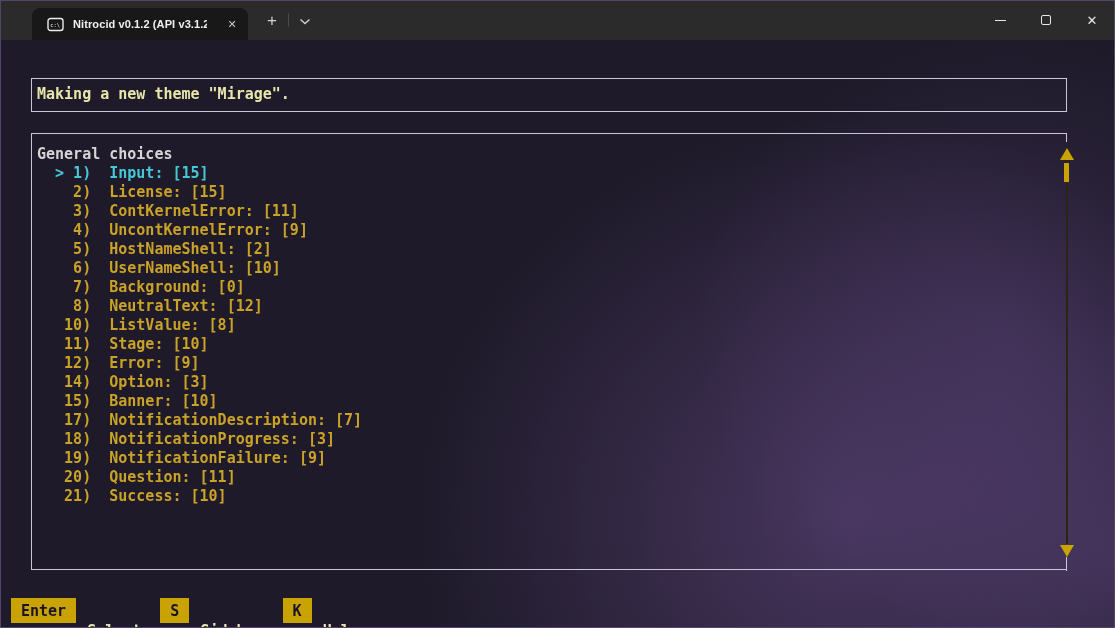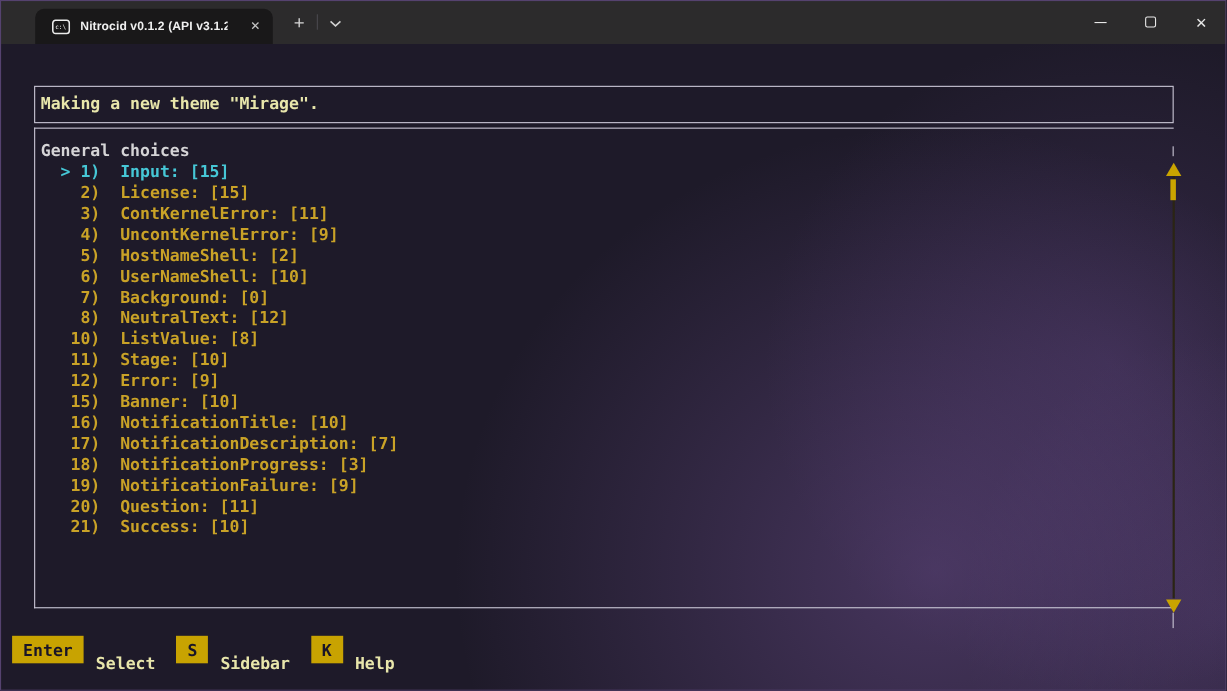--- a/index.html
+++ b/index.html
@@ -36,21 +36,21 @@
       radial-gradient(420px 400px at 1010px 290px, rgba(112,80,152,0.28), rgba(112,80,152,0) 75%),
       radial-gradient(300px 320px at 1115px 520px, rgba(120,85,160,0.25), rgba(120,85,160,0) 80%),
       #1e1a29; }
 
   .mono { font-family: "DejaVu Sans Mono", monospace; font-weight: bold; font-size: 15px; }
 
   .box { position: absolute; border: 1px solid #cac7d6; background: transparent; }
   .message-box { left: 31px; top: 38px; width: 1036px; height: 34px; }
   .message-text { padding-left: 5px; line-height: 31px; color: #e8e6ab; white-space: pre; }
 
-  .choices-box { left: 31px; top: 76px; width: 1036px; height: 437px; border-right: none; padding-top: 11px; overflow: hidden; }
+  .choices-box { left: 31px; top: 93px; width: 1036px; height: 437px; border-right: none; padding-top: 11px; overflow: hidden; }
   .choices-header { padding-left: 5px; height: 19px; line-height: 19px; color: #d5d4d6; white-space: pre; }
   .choices-list { padding-left: 5px; }
   .row { height: 19px; line-height: 19px; color: #c9a227; white-space: pre; }
   .row.selected { color: #46c7d6; }
 
   
   .rb-stub { position: absolute; left: 1066px; width: 1px; background: #cac7d6; }
   .rb-top { top: 93px; height: 9px; }
   .rb-bottom { top: 517px; height: 14px; }
 
@@ -58,21 +58,21 @@
   .scroll-track { position: absolute; left: 1066px; top: 120px; width: 2px; height: 384px; background: #2b2514; }
   .scroll-thumb { position: absolute; left: 1064px; top: 123px; width: 5px; height: 19px; background: #c9a400; }
   .scroll-up { position: absolute; left: 1060px; top: 108px; width: 0; height: 0;
                border-left: 7px solid transparent; border-right: 7px solid transparent;
                border-bottom: 12px solid #c9a400; }
   .scroll-down { position: absolute; left: 1060px; top: 505px; width: 0; height: 0;
                  border-left: 7px solid transparent; border-right: 7px solid transparent;
                  border-top: 12px solid #c9a400; }
 
   
-  .status-bar { position: absolute; left: 11px; top: 538px; height: 25px; display: flex; align-items: center; }
+  .status-bar { position: absolute; left: 11px; top: 558px; height: 25px; display: flex; }
   .key-badge { display: inline-flex; align-items: center; height: 25px; padding: 0 10px;
                background: #c8a301; color: #191527; }
   .key-badge + .key-label { margin-left: 11px; }
   .key-label { color: #e8e6ab; margin-top: 24px; }
   .key-label + .key-badge { margin-left: 19px; }
 </style>
 </head>
 <body>
 
 <div class="window">
@@ -119,22 +119,22 @@
           <div class="row">    2)  License: [15]</div>
           <div class="row">    3)  ContKernelError: [11]</div>
           <div class="row">    4)  UncontKernelError: [9]</div>
           <div class="row">    5)  HostNameShell: [2]</div>
           <div class="row">    6)  UserNameShell: [10]</div>
           <div class="row">    7)  Background: [0]</div>
           <div class="row">    8)  NeutralText: [12]</div>
           <div class="row">   10)  ListValue: [8]</div>
           <div class="row">   11)  Stage: [10]</div>
           <div class="row">   12)  Error: [9]</div>
+          <div class="row">   14)  Option: [3]</div>
           <div class="row">   15)  Banner: [10]</div>
-          <div class="row">   16)  NotificationTitle: [10]</div>
           <div class="row">   17)  NotificationDescription: [7]</div>
           <div class="row">   18)  NotificationProgress: [3]</div>
           <div class="row">   19)  NotificationFailure: [9]</div>
           <div class="row">   20)  Question: [11]</div>
           <div class="row">   21)  Success: [10]</div>
         </div>
     </div>
 
     <div class="rb-stub rb-top"></div>
     <div class="rb-stub rb-bottom"></div>

